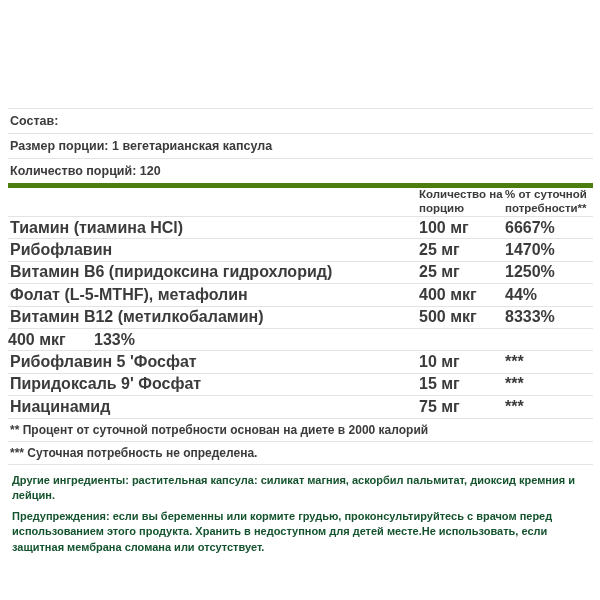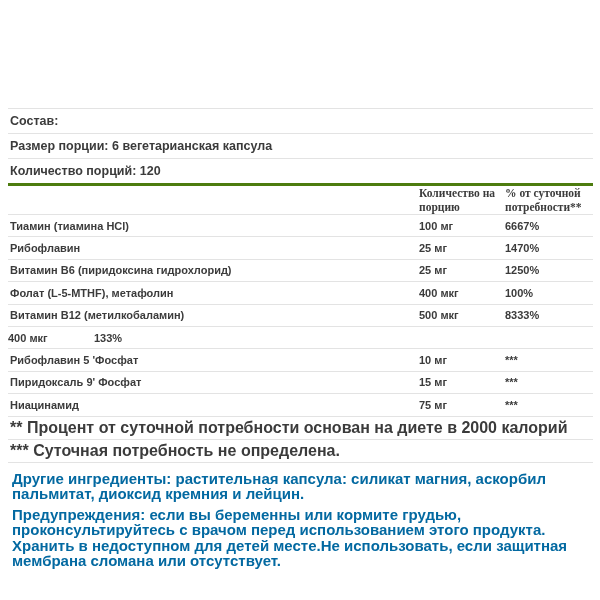--- a/index.html
+++ b/index.html
@@ -9,55 +9,54 @@
     font-weight:700; color:#3b3b3b;
     -webkit-text-size-adjust:none;
   }
   .panel { margin:108px 7px 0 8px; }
   .facts { border-bottom:1px solid #e3e3e3; }
   .info-row {
     display:flex; align-items:center; height:24px;
     border-top:1px solid #e3e3e3; padding-left:2px; font-size:12.5px;
   }
   .hdr-row {
-    display:flex; align-items:flex-end; height:28px;
-    border-top:3px solid #4d7c0f;
-    font-family:Liberation Serif, serif;
+    display:flex; align-items:flex-start; height:28px;
+    border-top:5px solid #4d7c0f;
   }
   .data-row {
     display:flex; align-items:center; height:21.4px;
-    border-top:1px solid #e3e3e3; font-size:11px;
+    border-top:1px solid #e3e3e3; font-size:16px;
   }
   .fn-row {
     display:flex; align-items:center; height:22px;
-    border-top:1px solid #e3e3e3; padding-left:2px; font-size:16px;
+    border-top:1px solid #e3e3e3; padding-left:2px; font-size:12px;
   }
   .name-col  { flex:1 1 auto; padding-left:2px; min-width:0; }
   .amount-col{ flex:0 0 86px; width:86px; }
   .dv-col    { flex:0 0 88px; width:88px; }
   .hdr-cell  { font-size:11.5px; line-height:13.5px; white-space:pre; }
   .paras { margin:8px 7px 0 4px; }
   .paras p {
-    margin:0 0 5px 0; font-size:15px; line-height:15.5px; color:#0369a1;
+    margin:0 0 5px 0; font-size:11px; line-height:15.5px; color:#14532d;
   }
 </style>
 </head>
 <body>
 
 <div class="panel">
   <div class="facts">
 
     <div>
 
         <div class="info-row">
           <span>Состав:</span>
         </div>
 
         <div class="info-row">
-          <span>Размер порции: 6 вегетарианская капсула</span>
+          <span>Размер порции: 1 вегетарианская капсула</span>
         </div>
 
         <div class="info-row">
           <span>Количество порций: 120</span>
         </div>
 
     </div>
 
     <div class="hdr-row">
       <div class="name-col"></div>
@@ -83,21 +82,21 @@
 
         <div class="data-row">
           <div class="name-col">Витамин B6 (пиридоксина гидрохлорид)</div>
           <div class="amount-col">25 мг</div>
           <div class="dv-col">1250%</div>
         </div>
 
         <div class="data-row">
           <div class="name-col">Фолат (L-5-MTHF), метафолин</div>
           <div class="amount-col">400 мкг</div>
-          <div class="dv-col">100%</div>
+          <div class="dv-col">44%</div>
         </div>
 
         <div class="data-row">
           <div class="name-col">Витамин B12 (метилкобаламин)</div>
           <div class="amount-col">500 мкг</div>
           <div class="dv-col">8333%</div>
         </div>
 
         <div class="data-row">
           <div class="amount-col">400 мкг</div>

